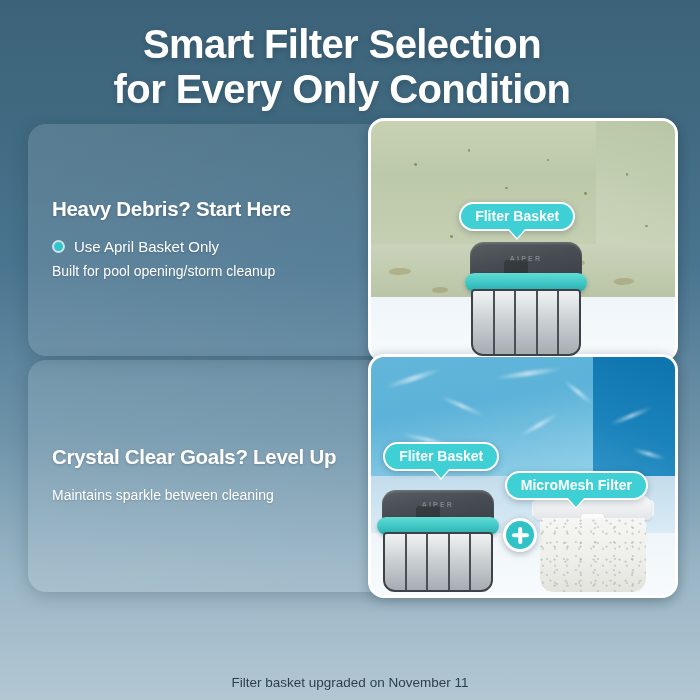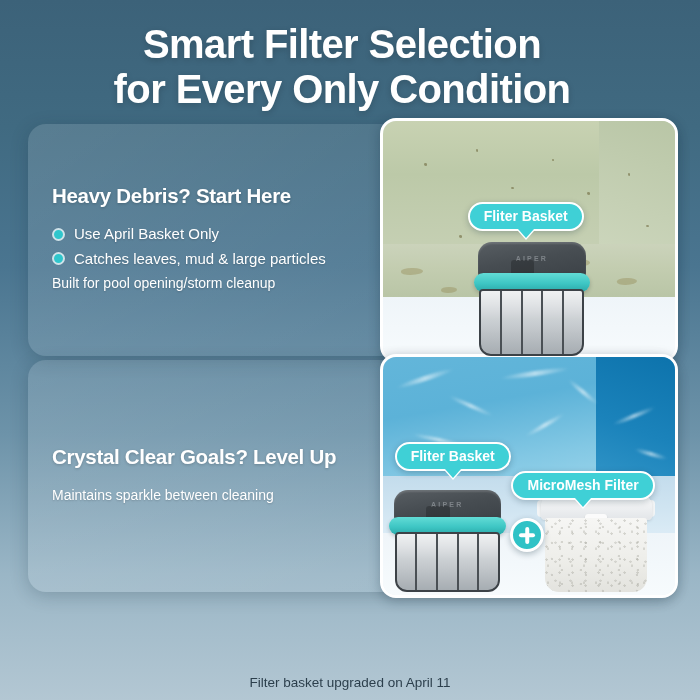--- a/index.html
+++ b/index.html
@@ -88,21 +88,21 @@
     line-height: 1.62;
     font-weight: 500;
     margin-top: 1px;
     text-shadow: 0 1px 2px rgba(0,0,0,.18);
   }
 
   
   .photo {
     position: relative;
     flex: 1;
-    margin: -6px -6px -6px 16px;
+    margin: -6px -6px -6px 4px;
     border-radius: 16px;
     border: 3px solid #ffffff;
     overflow: hidden;
     box-shadow: 0 3px 12px rgba(12,32,46,.28);
     background:#eef4f8;
     padding-left:27px;
   }
 
   
   .scene-dirty { position:absolute; inset:0; }
@@ -306,24 +306,20 @@
 <div class="cards">
 
   <div class="card">
     <div class="card-text">
       <div class="card-title">Heavy Debris? Start Here</div>
       <ul class="bullets">
         <li class="bullet">
           <span class="dot"></span>
           <span>Use April Basket Only</span>
         </li>
-        <li class="bullet">
-          <span class="dot"></span>
-          <span>Catches leaves, mud &amp; large particles</span>
-        </li>
       </ul>
       <div class="subnote">Built for pool opening/storm cleanup</div>
     </div>
 
     <div class="photo">
       <div class="scene-dirty">
         <div class="dirty-wall"></div>
         <div class="dirty-wall-r"></div>
         <div class="dirty-floor"></div>
 
@@ -426,14 +422,14 @@
         <div class="mm-rim"></div>
         <div class="mm-latch"></div>
         <div class="mm-body"></div>
       </div>
     </div>
   </div>
 
 </div>
 
 <div class="footer">
-  <span>Filter basket upgraded on April 11</span>
+  <span>Filter basket upgraded on November 11</span>
 </div>
 
 </body></html>

